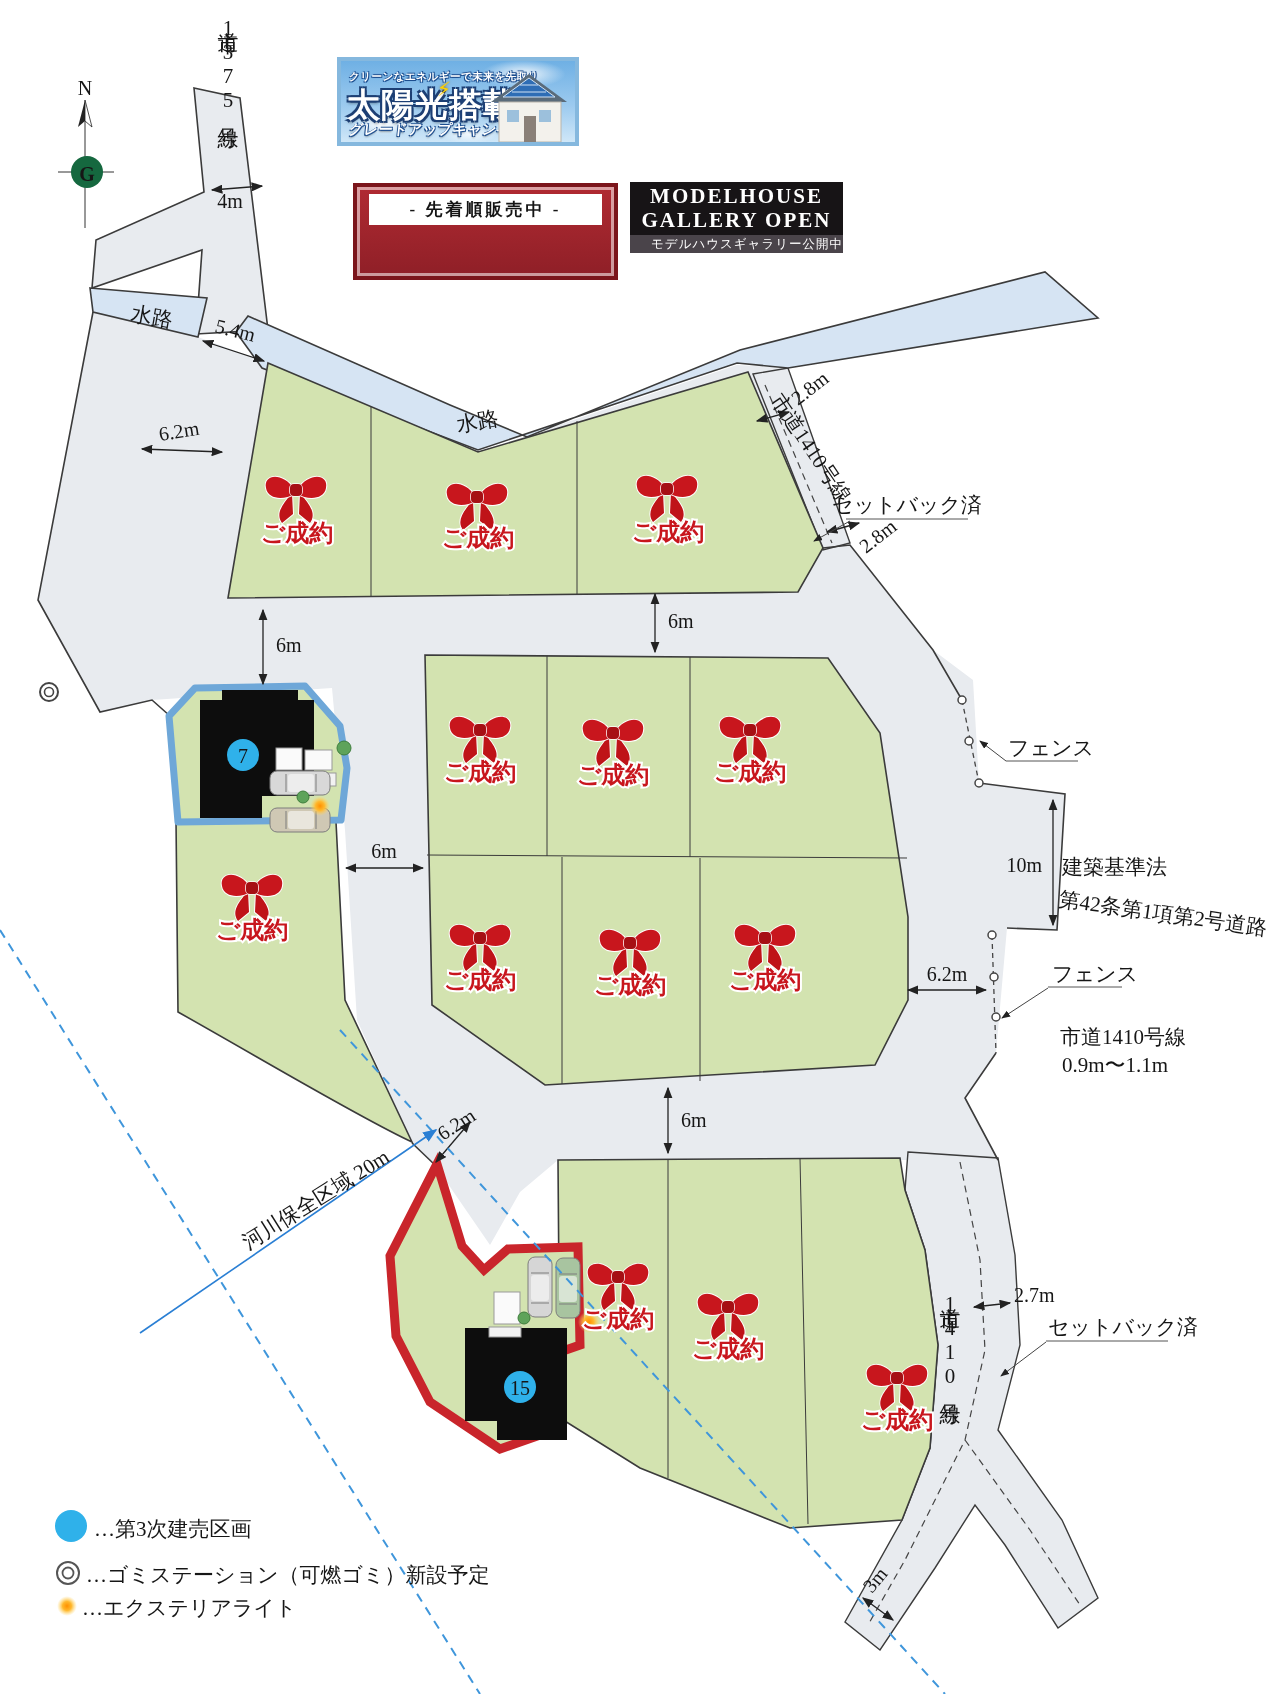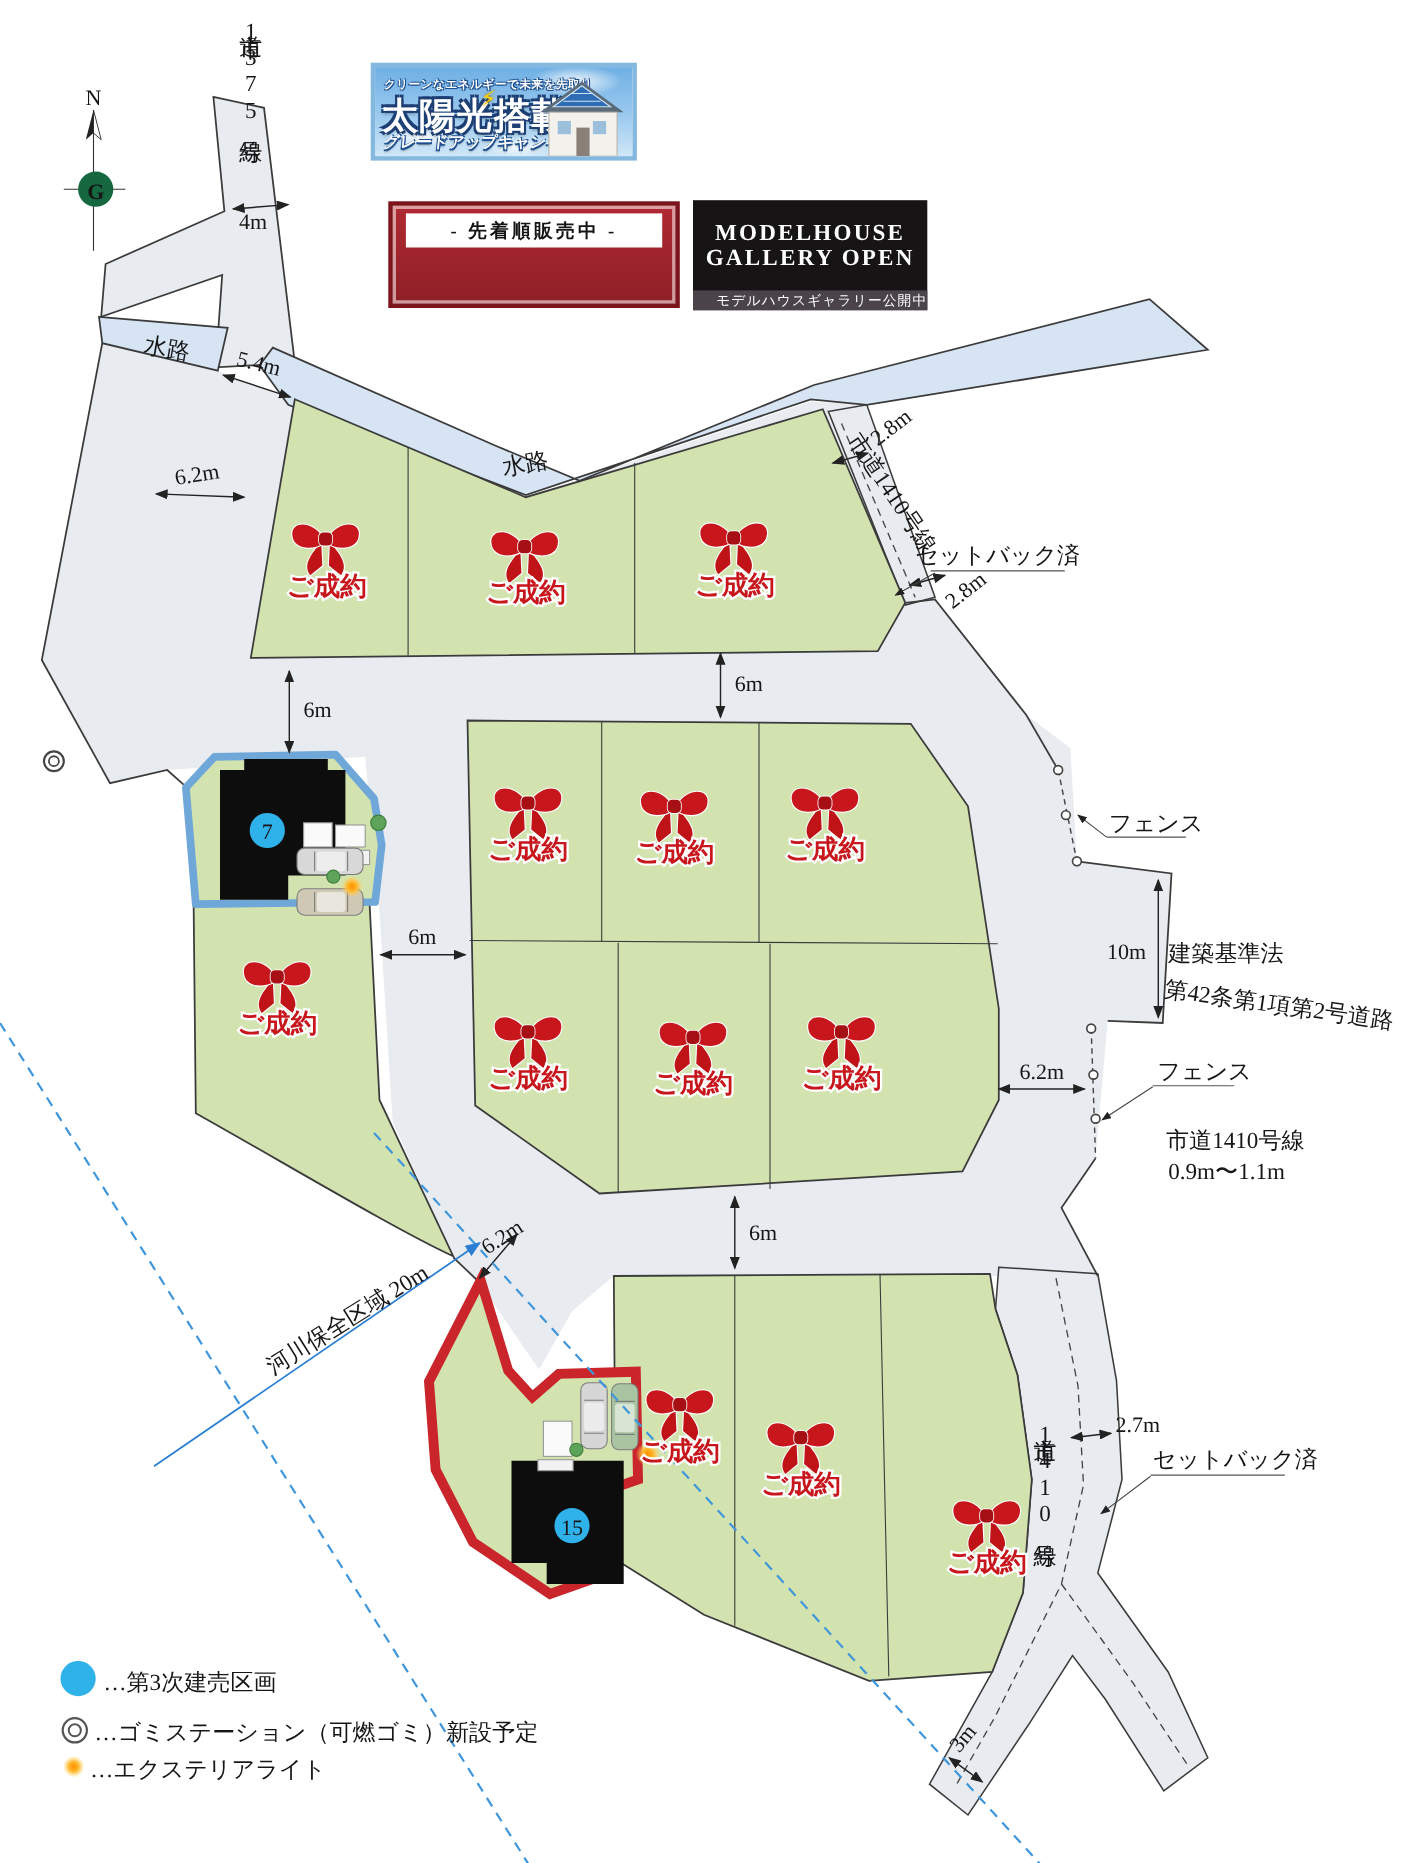--- a/index.html
+++ b/index.html
@@ -36,21 +36,21 @@
   .solar-sub{position:absolute;left:8px;top:60px;font-family:"Liberation Sans",sans-serif;
      font-size:14px;font-weight:bold;color:#fff;transform:skewX(-6deg);letter-spacing:.5px;
      text-shadow:1px 1px 0 #1d4e8f,-1px 1px 0 #1d4e8f,1px -1px 0 #1d4e8f,0 2px 2px rgba(0,0,0,.4);}
   #solar svg{position:absolute;right:2px;bottom:0;}
   #price{left:353px;top:183px;width:265px;height:97px;background:linear-gradient(#b02a32,#8f1f27);
      border:4px solid #7b151b;box-shadow:inset 0 0 0 3px rgba(255,255,255,.55);}
   .price-title{margin-top:9px;text-align:center;color:#fff;font-size:28px;font-weight:bold;
      letter-spacing:1px;font-family:"Liberation Serif",serif;}
   .price-sub{margin:7px 12px 0 12px;background:#fff;text-align:center;color:#141414;
      font-size:17px;font-weight:bold;padding:4px 12px;letter-spacing:3px;font-family:"Liberation Serif",serif;}
-  #model{left:630px;top:182px;width:213px;height:100px;background:#171416;display:flex;flex-direction:column;}
+  #model{left:630px;top:182px;width:213px;height:71px;background:#171416;display:flex;flex-direction:column;}
   .model-main{flex:1;display:flex;flex-direction:column;align-items:center;justify-content:center;line-height:1.1;}
   .model-l1,.model-l2{color:#fff;font-family:"Liberation Serif",serif;font-size:21px;
      font-weight:bold;letter-spacing:2px;}
   .model-sub{height:18px;background:#4a444a;color:#fff;text-align:right;font-size:12.5px;
      letter-spacing:1px;font-family:"Liberation Sans",sans-serif;line-height:18px;}
 </style>
 </head>
 <body>
 
 <div id="stage">

